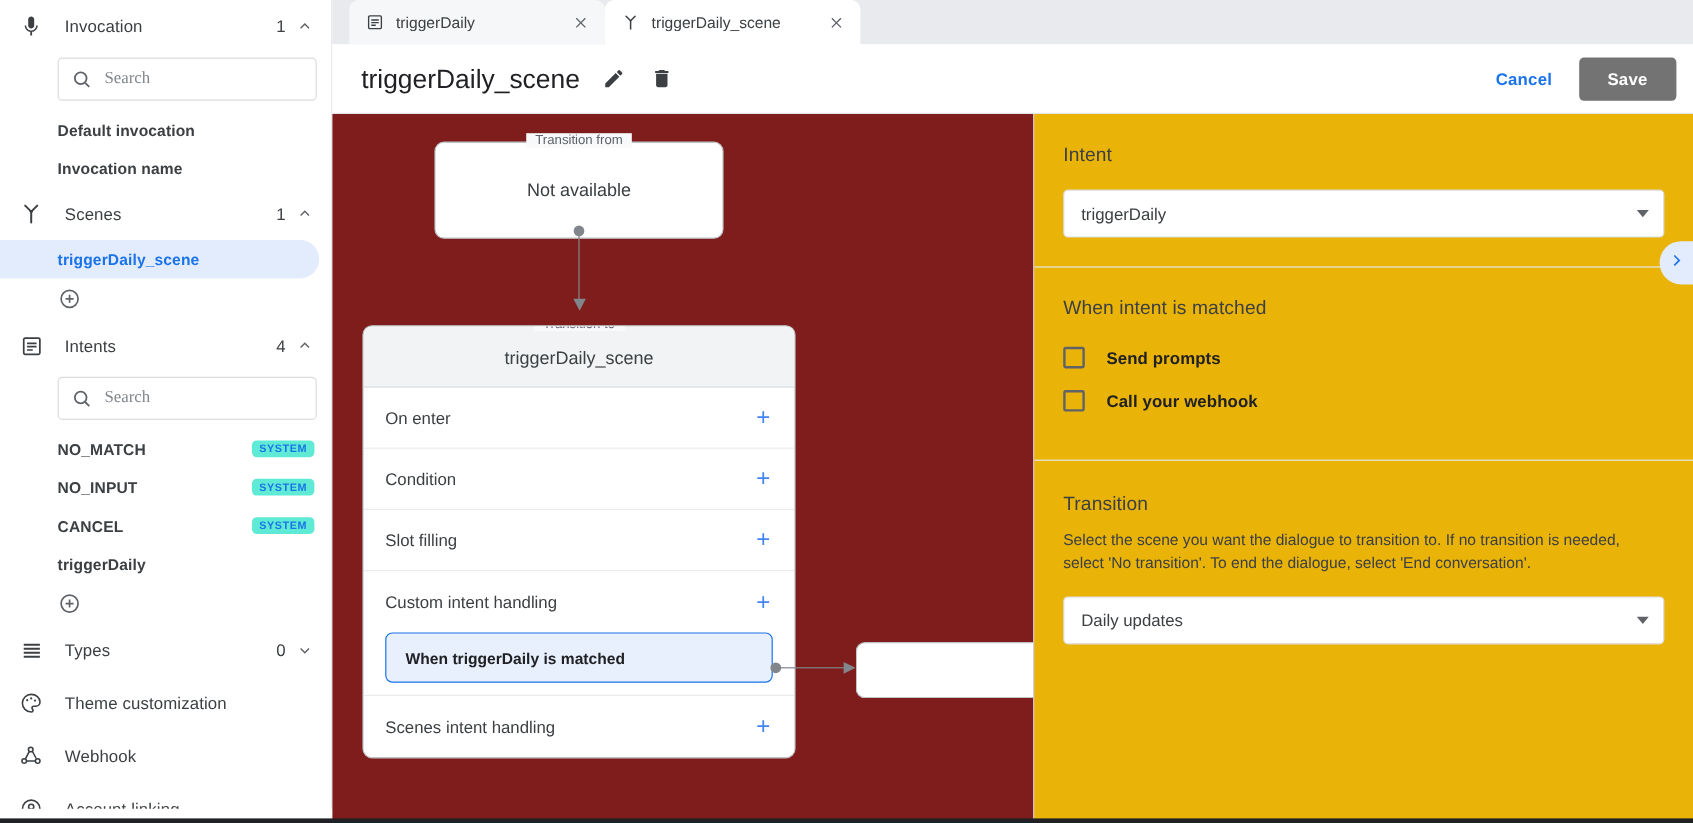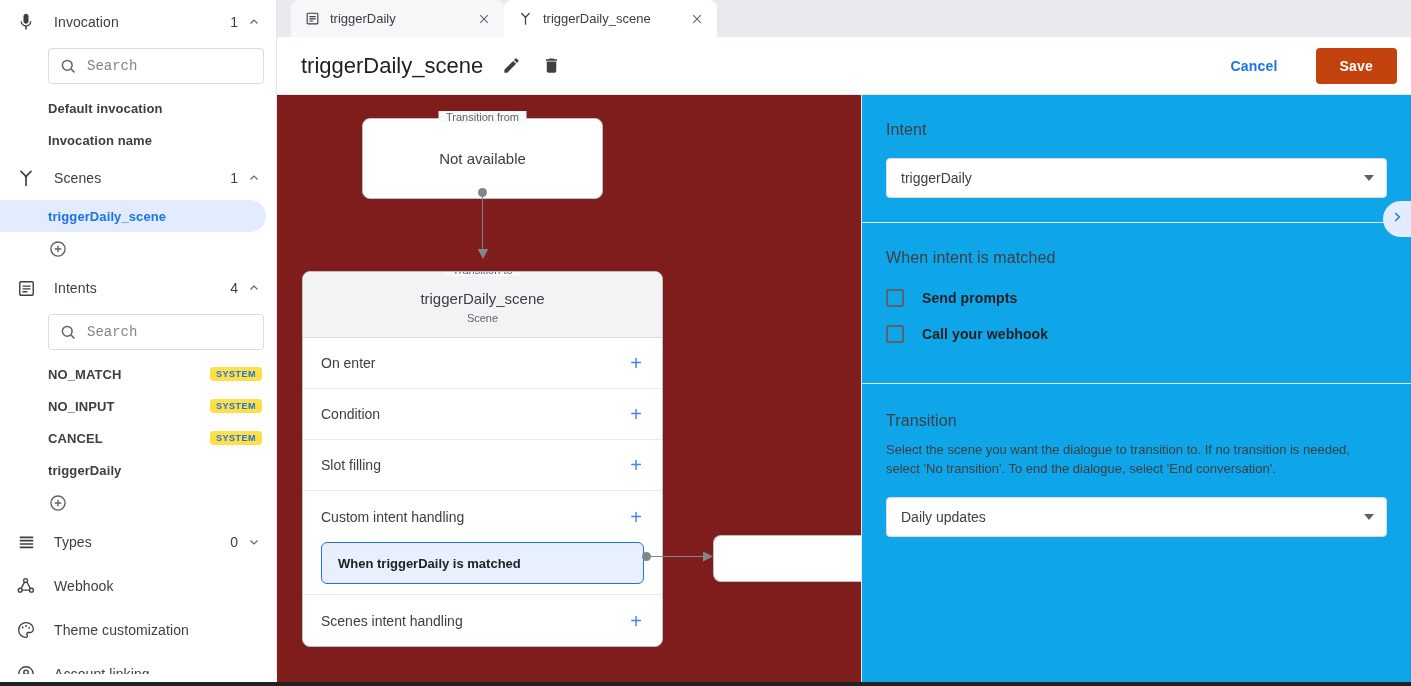--- a/index.html
+++ b/index.html
@@ -34,38 +34,38 @@
   .chev svg { display:block; }
 
   .search-wrap { padding: 4px 12px 8px 48px; }
   .search-box {
     height: 36px; border: 1px solid #dadce0; border-radius: 4px;
     display: flex; align-items: center; padding: 0 10px; background: #fff;
   }
   .search-box svg { flex: 0 0 18px; color: #5f6368; margin-right: 10px; }
   .search-box input {
     border: 0; outline: 0; font-size: 14px; color: #14532d; width: 100%;
-    font-family: Liberation Mono, monospace; background: transparent;
+    font-family: Liberation Serif, serif; background: transparent;
   }
   .search-box input::placeholder { color: #80868b; }
 
   .leaf {
     height: 32px; display: flex; align-items: center;
     padding: 0 14px 0 48px; font-size: 13px; font-weight: bold;
     color: #3c4043; cursor: pointer; letter-spacing: .1px;
   }
   .leaf.sel {
     background: #e3ecfd; color: #1a73e8;
     border-top-right-radius: 16px; border-bottom-right-radius: 16px;
     margin-right: 10px;
   }
   .leaf .lf-txt { flex: 1 1 auto; }
   .badge {
     font-size: 9px; font-weight: bold; letter-spacing: .5px;
-    color: #1a73e8; background: #fde047; border-radius: 4px;
+    color: #1a73e8; background: #5eead4; border-radius: 4px;
     padding: 3px 6px 2px; line-height: 1;
   }
   .addrow { height: 34px; display: flex; align-items: center; padding-left: 48px; cursor: pointer; }
   .addrow svg { color: #5f6368; }
 
   
   .main { flex: 1 1 auto; display: flex; flex-direction: column; position: relative; min-width: 0; }
 
   .tabbar { height: 37px; background: #e8eaed; display: flex; align-items: flex-end; padding-left: 14px; }
   .tab {
@@ -87,23 +87,23 @@
   .pagetitle { font-size: 22px; color: #202124; letter-spacing: 0; }
   .head-ico { width: 24px; height: 24px; margin-left: 16px; color: #3c4043; display: flex; align-items: center; justify-content: center; cursor: pointer; }
   .head-ico svg { display: block; }
   .head-spacer { flex: 1 1 auto; }
   .btn-text {
     color: #1a73e8; font-size: 14px; font-weight: bold; background: none; border: 0;
     padding: 8px 12px; border-radius: 4px; cursor: pointer; letter-spacing: .2px;
     font-family: "Liberation Sans", sans-serif;
   }
   .btn-primary {
-    background: #c2410c; color: #fff; font-size: 14px; font-weight: bold;
+    background: #737373; color: #fff; font-size: 14px; font-weight: bold;
     border: 0; border-radius: 4px; padding: 0 24px; height: 36px;
-    margin-left: 26px; cursor: pointer; letter-spacing: .2px;
+    margin-left: 10px; cursor: pointer; letter-spacing: .2px;
     font-family: "Liberation Sans", sans-serif;
   }
 
   .body-row { flex: 1 1 auto; display: flex; min-height: 0; }
 
   
   .canvas {
     flex: 1 1 auto; background: #7f1d1d; position: relative; overflow: hidden;
     border-right: 1px solid #e4e6e9;
   }
@@ -141,21 +141,21 @@
   .sc-chip {
     margin: 0 18px; height: 42px; border: 1px solid #1a73e8; background: #e8f0fe;
     border-radius: 6px; display: flex; align-items: center; padding: 0 16px;
     font-size: 13px; font-weight: bold; color: #202124; cursor: pointer;
   }
   .dot { position: absolute; width: 9px; height: 9px; border-radius: 50%; background: #80868b; }
   .edge-line { position: absolute; background: #80868b; }
 
   
   .rpanel {
-    width: 549px; flex: 0 0 549px; background: #0ea5e9; position: relative; overflow: hidden;
+    width: 549px; flex: 0 0 549px; background: #eab308; position: relative; overflow: hidden;
   }
   .rp-sec { padding: 26px 24px 24px; border-bottom: 1px solid #e4e6e9; }
   .rp-sec.last { border-bottom: 0; }
   .rp-h { font-size: 16px; color: #3c4043; letter-spacing: .1px; }
   .rp-desc { font-size: 13px; color: #3c4043; line-height: 19px; margin-top: 10px; }
   .select {
     margin-top: 19px; height: 40px; border: 1px solid #dadce0; border-radius: 4px;
     display: flex; align-items: center; padding: 0 12px 0 14px; cursor: pointer; background:#fff;
   }
   .select .sv { flex: 1 1 auto; font-size: 14px; color: #3c4043; }
@@ -309,39 +309,39 @@
       <span class="chev">
         <svg width="12" height="12" viewBox="0 0 24 24" fill="none" stroke="currentColor" stroke-width="2.4">
             <path d="M5 9l7 7 7-7"></path>
           </svg>
       </span>
     </div>
 
     <div class="nav-group-head">
       <span class="nav-ico">
         <svg width="20" height="20" viewBox="0 0 24 24" fill="none" stroke="currentColor" stroke-width="1.6">
+            <path d="M12 3.2a8.8 8.8 0 100 17.6c1.1 0 1.8-.8 1.8-1.7 0-.5-.2-.9-.5-1.2-.3-.3-.5-.7-.5-1.2 0-1 .8-1.7 1.8-1.7h2a4.2 4.2 0 004.2-4.2C20.8 6.4 16.9 3.2 12 3.2z"></path>
+            <circle cx="8" cy="9" r="1.1" fill="currentColor" stroke="none"></circle>
+            <circle cx="12" cy="7.2" r="1.1" fill="currentColor" stroke="none"></circle>
+            <circle cx="15.8" cy="9.4" r="1.1" fill="currentColor" stroke="none"></circle>
+          </svg>
+      </span>
+      <span class="nav-label">Theme customization</span>
+    </div>
+
+    <div class="nav-group-head">
+      <span class="nav-ico">
+        <svg width="20" height="20" viewBox="0 0 24 24" fill="none" stroke="currentColor" stroke-width="1.6">
             <circle cx="11.5" cy="5.5" r="2.3"></circle>
             <circle cx="5" cy="17" r="2.3"></circle>
             <circle cx="18.5" cy="17" r="2.3"></circle>
             <path d="M10 7.6L6.4 14.6M13.3 7.5L17 14.5M7.4 17h8.8"></path>
           </svg>
       </span>
       <span class="nav-label">Webhook</span>
-    </div>
-
-    <div class="nav-group-head">
-      <span class="nav-ico">
-        <svg width="20" height="20" viewBox="0 0 24 24" fill="none" stroke="currentColor" stroke-width="1.6">
-            <path d="M12 3.2a8.8 8.8 0 100 17.6c1.1 0 1.8-.8 1.8-1.7 0-.5-.2-.9-.5-1.2-.3-.3-.5-.7-.5-1.2 0-1 .8-1.7 1.8-1.7h2a4.2 4.2 0 004.2-4.2C20.8 6.4 16.9 3.2 12 3.2z"></path>
-            <circle cx="8" cy="9" r="1.1" fill="currentColor" stroke="none"></circle>
-            <circle cx="12" cy="7.2" r="1.1" fill="currentColor" stroke="none"></circle>
-            <circle cx="15.8" cy="9.4" r="1.1" fill="currentColor" stroke="none"></circle>
-          </svg>
-      </span>
-      <span class="nav-label">Theme customization</span>
     </div>
 
     <div class="nav-group-head">
       <span class="nav-ico">
         <svg width="20" height="20" viewBox="0 0 24 24" fill="none" stroke="currentColor" stroke-width="1.6">
             <circle cx="12" cy="12" r="8.7"></circle>
             <circle cx="12" cy="10" r="2.6"></circle>
             <path d="M6.6 18.3c1-2 3-3.2 5.4-3.2s4.4 1.2 5.4 3.2"></path>
           </svg>
       </span>
@@ -416,21 +416,20 @@
           <span class="dot" style="left:201px; top:93px;"></span>
           <span class="edge-line" style="left:205px; top:98px; width:1px; height:62px;"></span>
           <svg style="position:absolute; left:199px; top:152px;" width="14" height="12" viewBox="0 0 14 12">
             <path d="M7 12L1.8 2h10.4z" fill="#80868b"></path>
           </svg>
 
           <div class="scenecard" style="left:25px; top:176px; width:361px;">
             <span class="fs-legend" style="top:-8px;">Transition to</span>
             <div class="sc-head">
               <div class="sc-title">triggerDaily_scene</div>
-              <div class="sc-sub">Scene</div>
             </div>
 
             <div class="sc-row">
               <span class="sc-row-label">On enter</span>
               <span class="sc-plus">+</span>
             </div>
 
             <div class="sc-row">
               <span class="sc-row-label">Condition</span>
               <span class="sc-plus">+</span>

